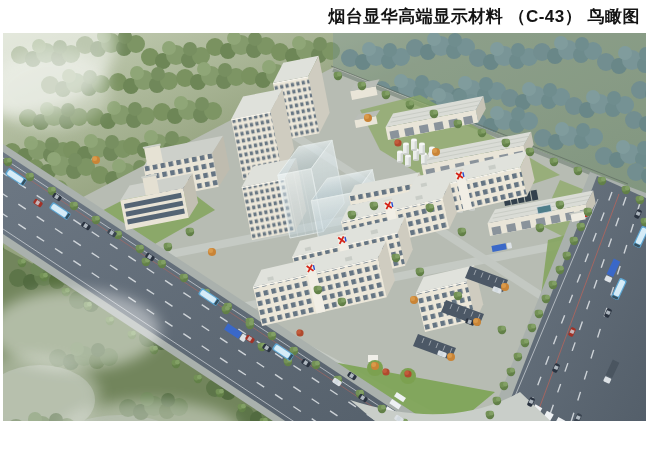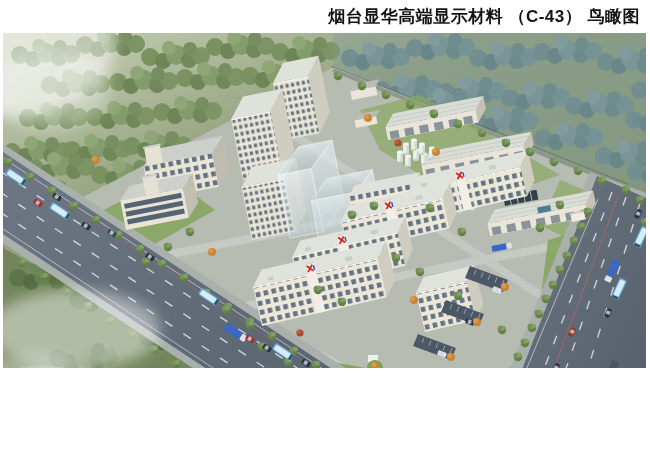--- a/index.html
+++ b/index.html
@@ -1,16 +1,16 @@
 <!DOCTYPE html>
 <html><head>
 <meta charset="utf-8">
 <style>
   html,body{margin:0;padding:0;background:#ffffff;}
-  .page{position:relative;width:650px;height:368px;background:#ffffff;overflow:hidden;
+  .page{position:relative;width:650px;height:421px;background:#ffffff;overflow:hidden;
         font-family:"Liberation Sans","DejaVu Sans",sans-serif;}
   .titlebar{position:absolute;top:0;left:0;width:650px;height:33px;background:#ffffff;}
   .titlebar span{position:absolute;top:5px;right:10px;font-size:17px;font-weight:bold;
         color:#141414;letter-spacing:0.5px;white-space:nowrap;}
   svg.render{position:absolute;left:3px;top:33px;width:643px;height:417px;display:block;}
 </style>
 </head>
 <body>
 
 <div class="page">

